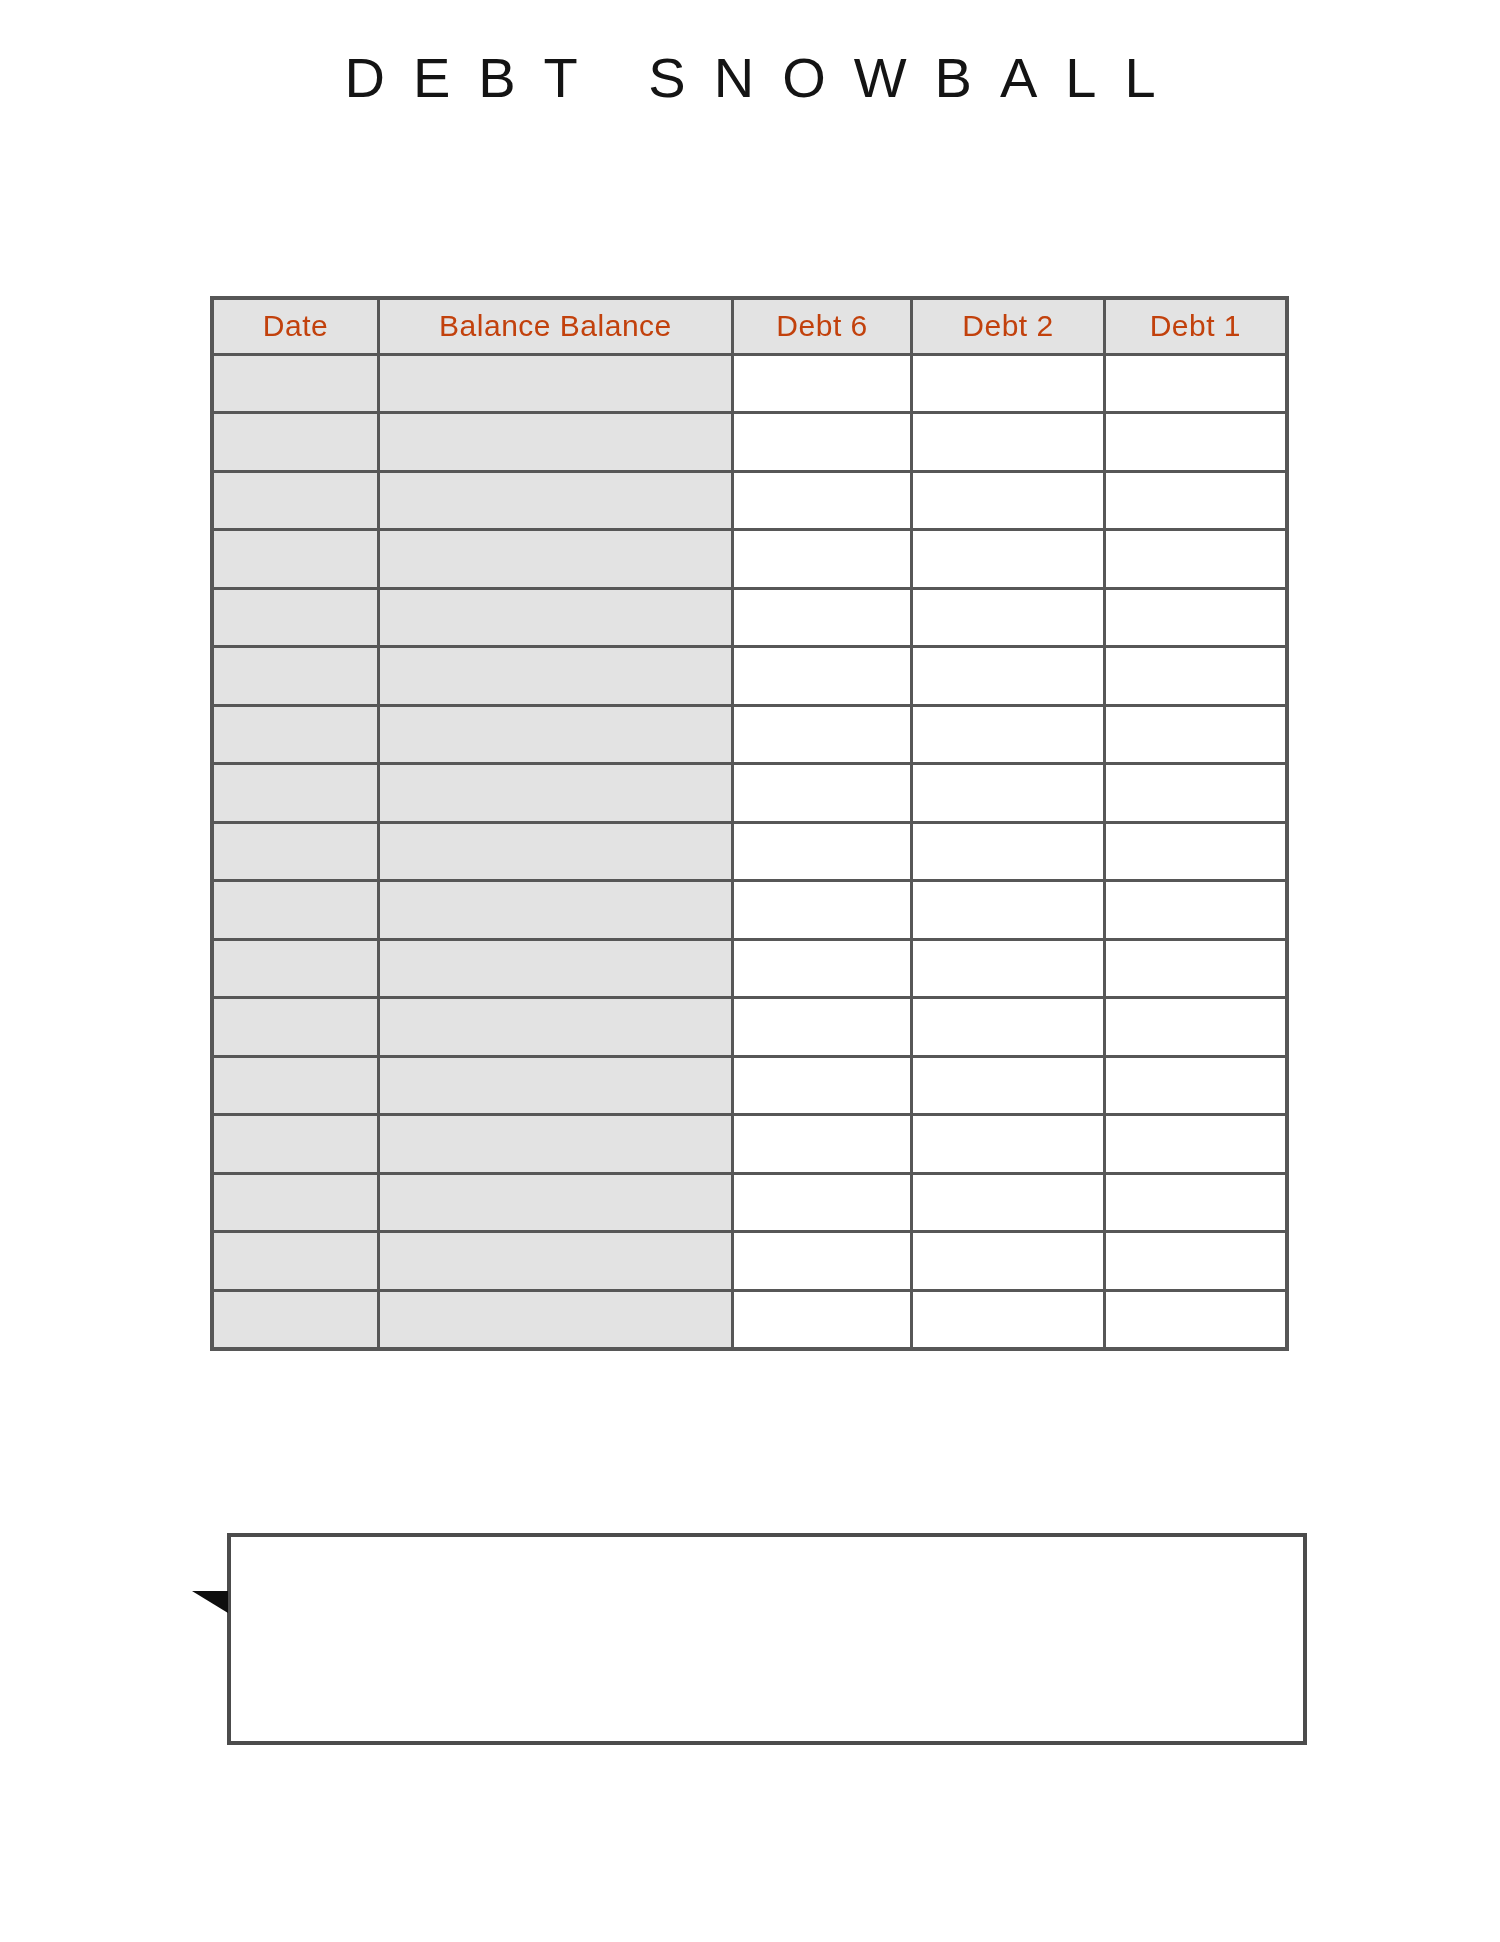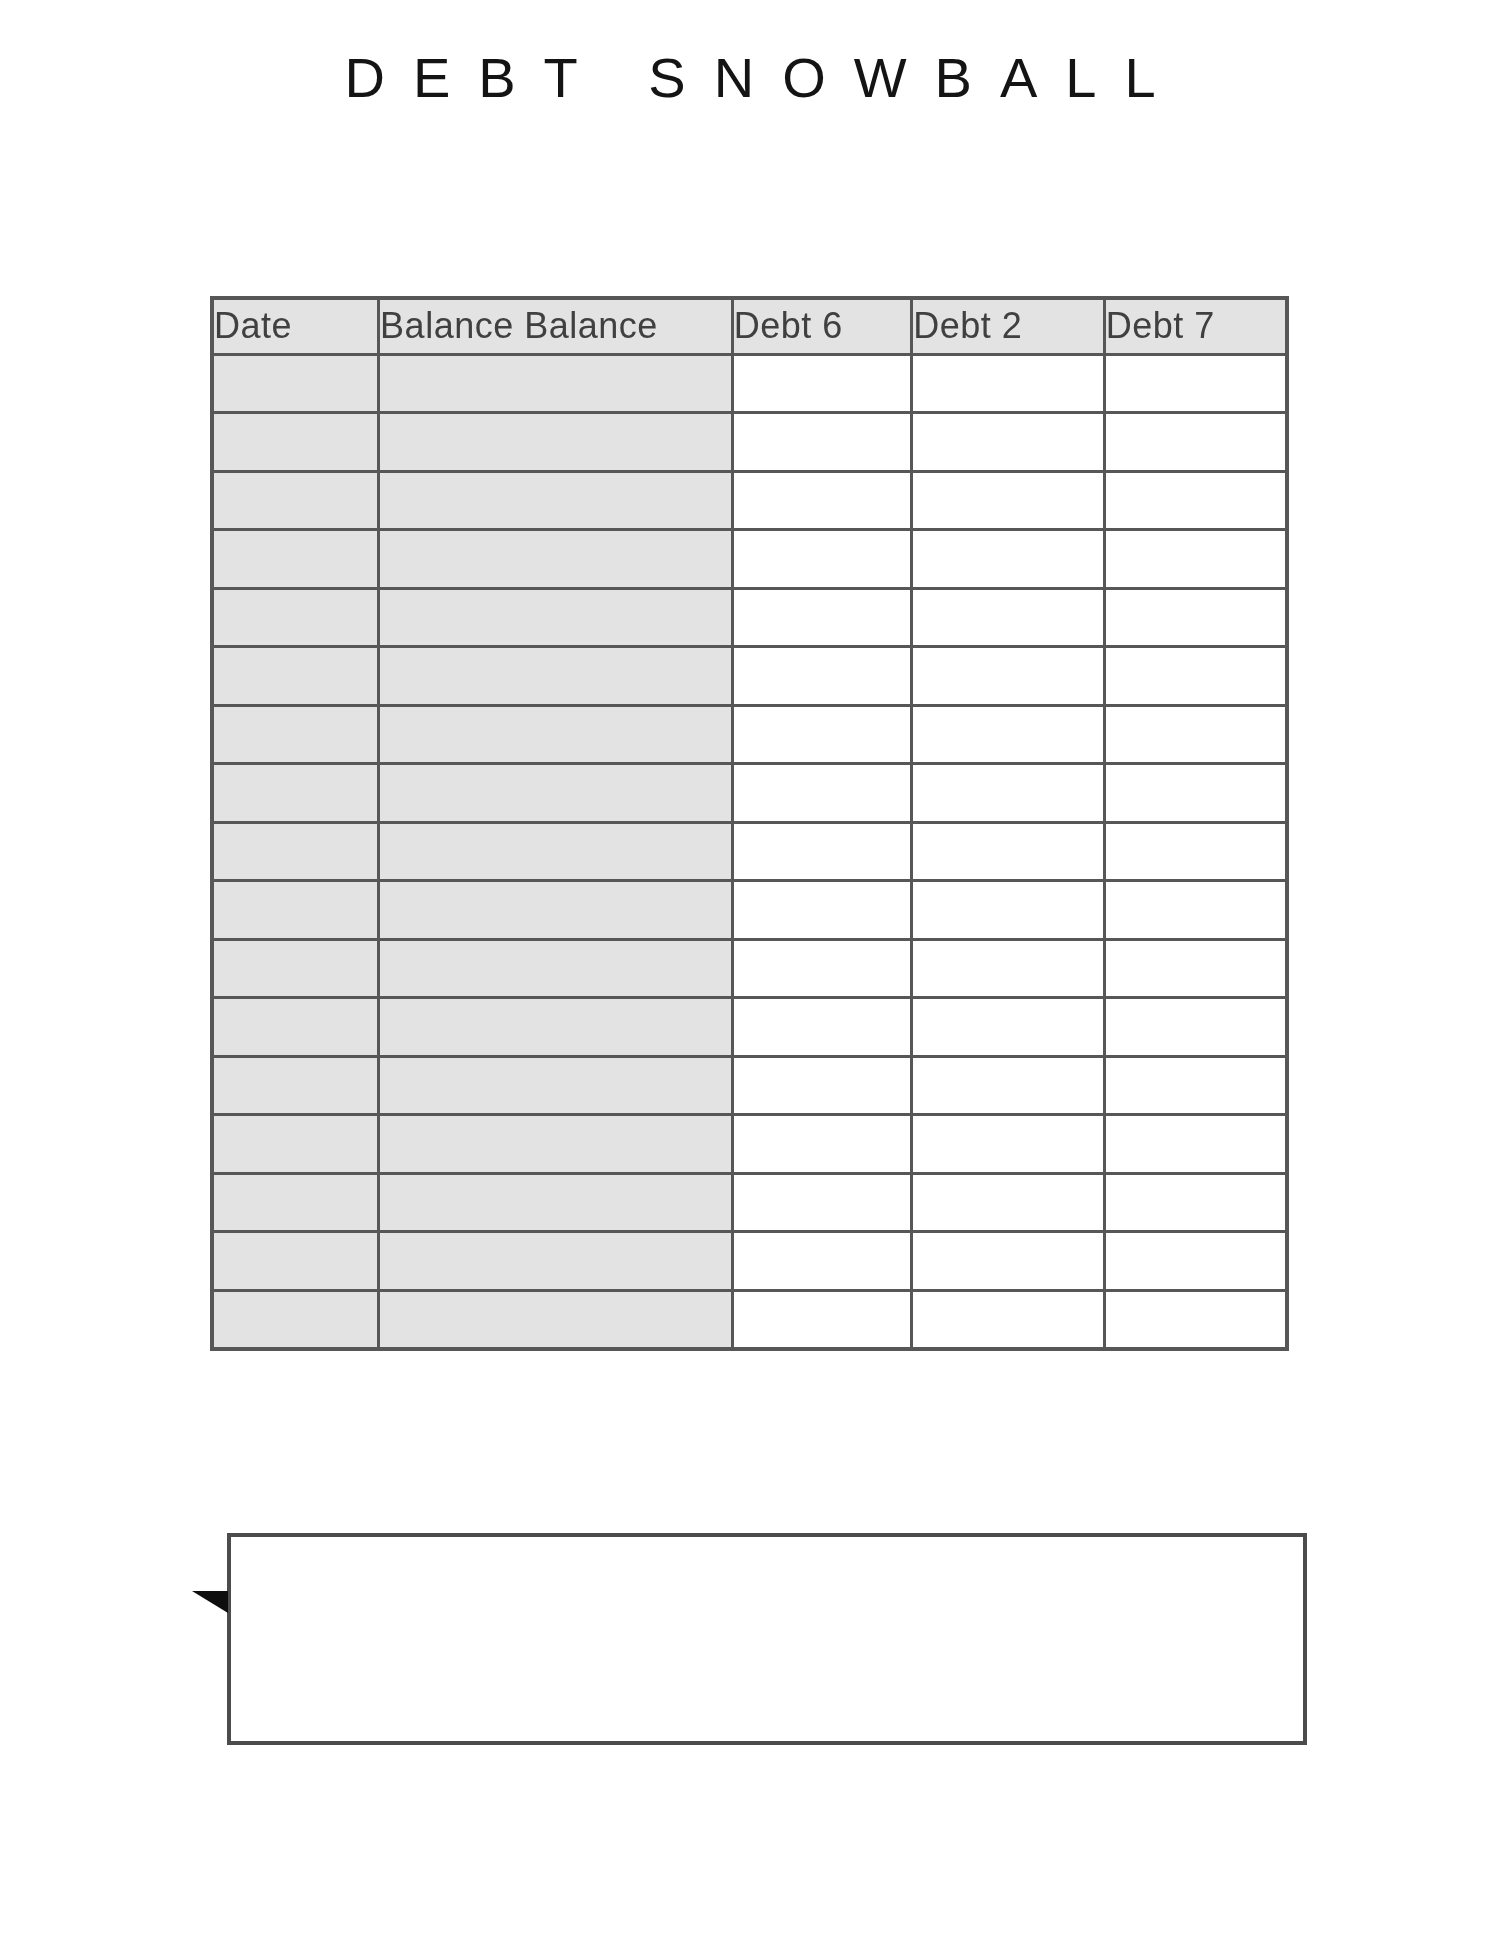--- a/index.html
+++ b/index.html
@@ -35,24 +35,24 @@
   .debt-table col.c1 { width:32.9%; }
   .debt-table col.c2 { width:16.7%; }
   .debt-table col.c3 { width:17.9%; }
   .debt-table col.c4 { width:17.0%; }
   .debt-table th, .debt-table td {
     border:3px solid #575757;
   }
   .debt-table th {
     height:56px;
     background:#e3e3e3;
-    font-size:36px;
+    font-size:30px;
     font-weight:400;
-    color:#404040;
-    text-align:left;
+    color:#c2410c;
+    text-align:center;
     vertical-align:middle;
     letter-spacing:0.5px;
   }
   .debt-table td {
     height:58.5px;
     background:#ffffff;
     font-size:28px;
     color:#262626;
     text-align:center;
     vertical-align:middle;
@@ -111,21 +111,21 @@
         <col class="c2">
         <col class="c3">
         <col class="c4">
     </colgroup>
     <thead>
       <tr>
         <th>Date</th>
         <th>Balance Balance</th>
         <th>Debt 6</th>
         <th>Debt 2</th>
-        <th>Debt 7</th>
+        <th>Debt 1</th>
       </tr>
     </thead>
     <tbody id="table-body">
         <tr>
           <td class="shaded"></td>
           <td class="shaded"></td>
           <td></td>
           <td></td>
           <td></td>
         </tr>

